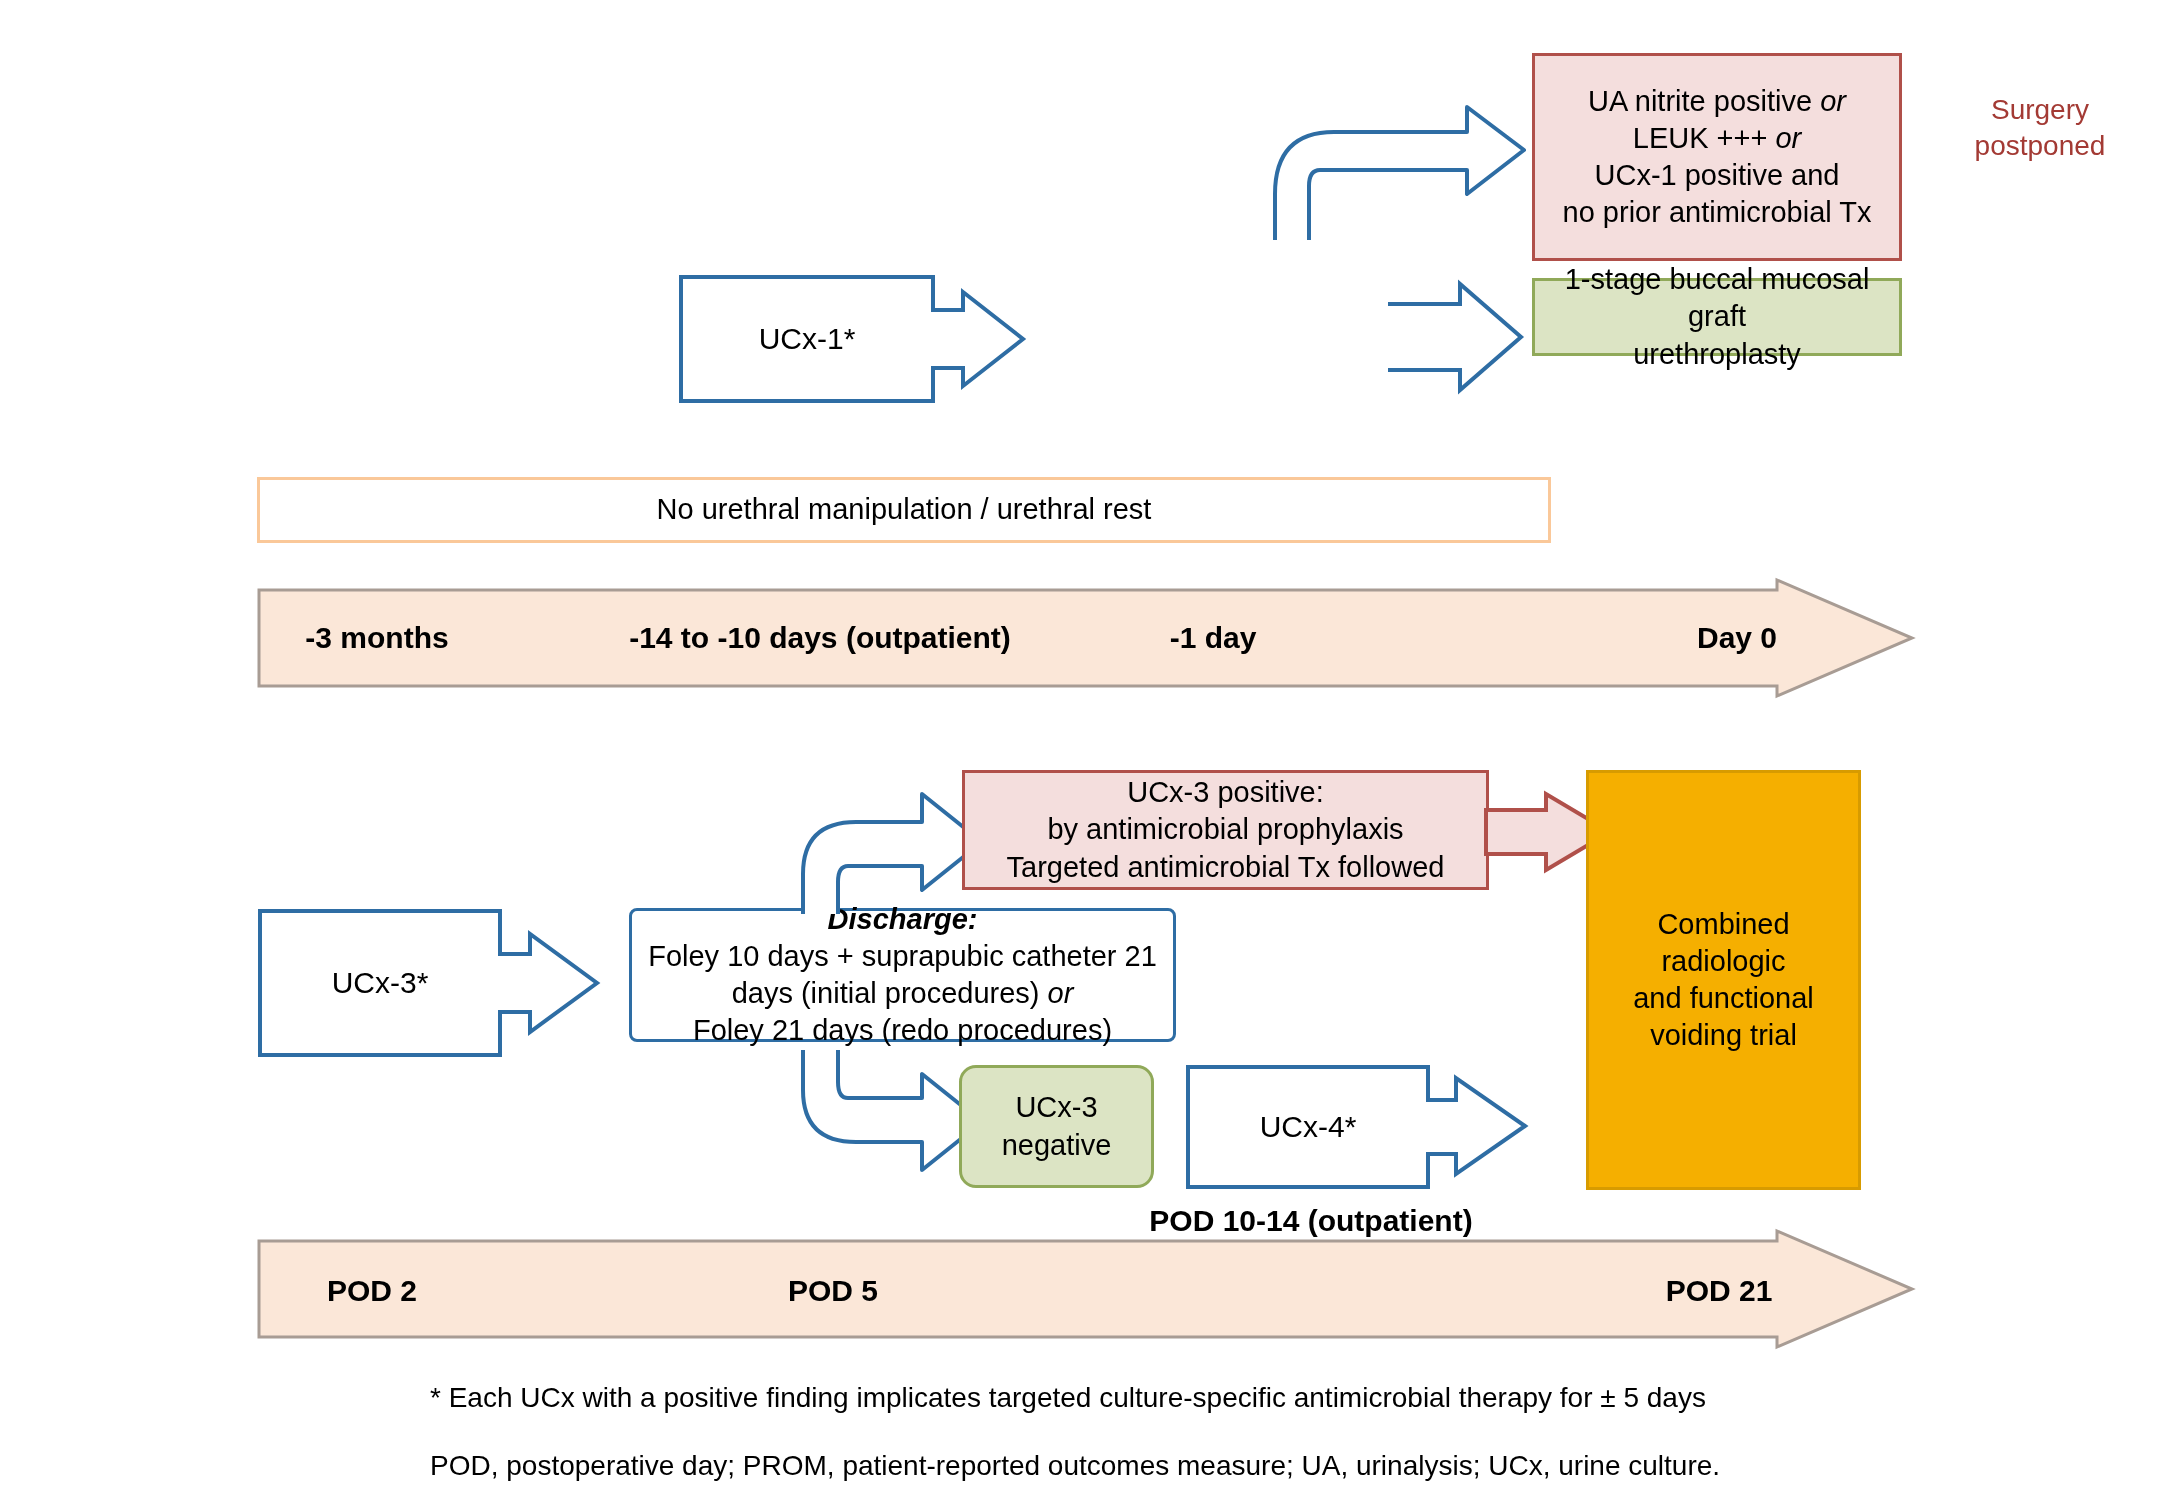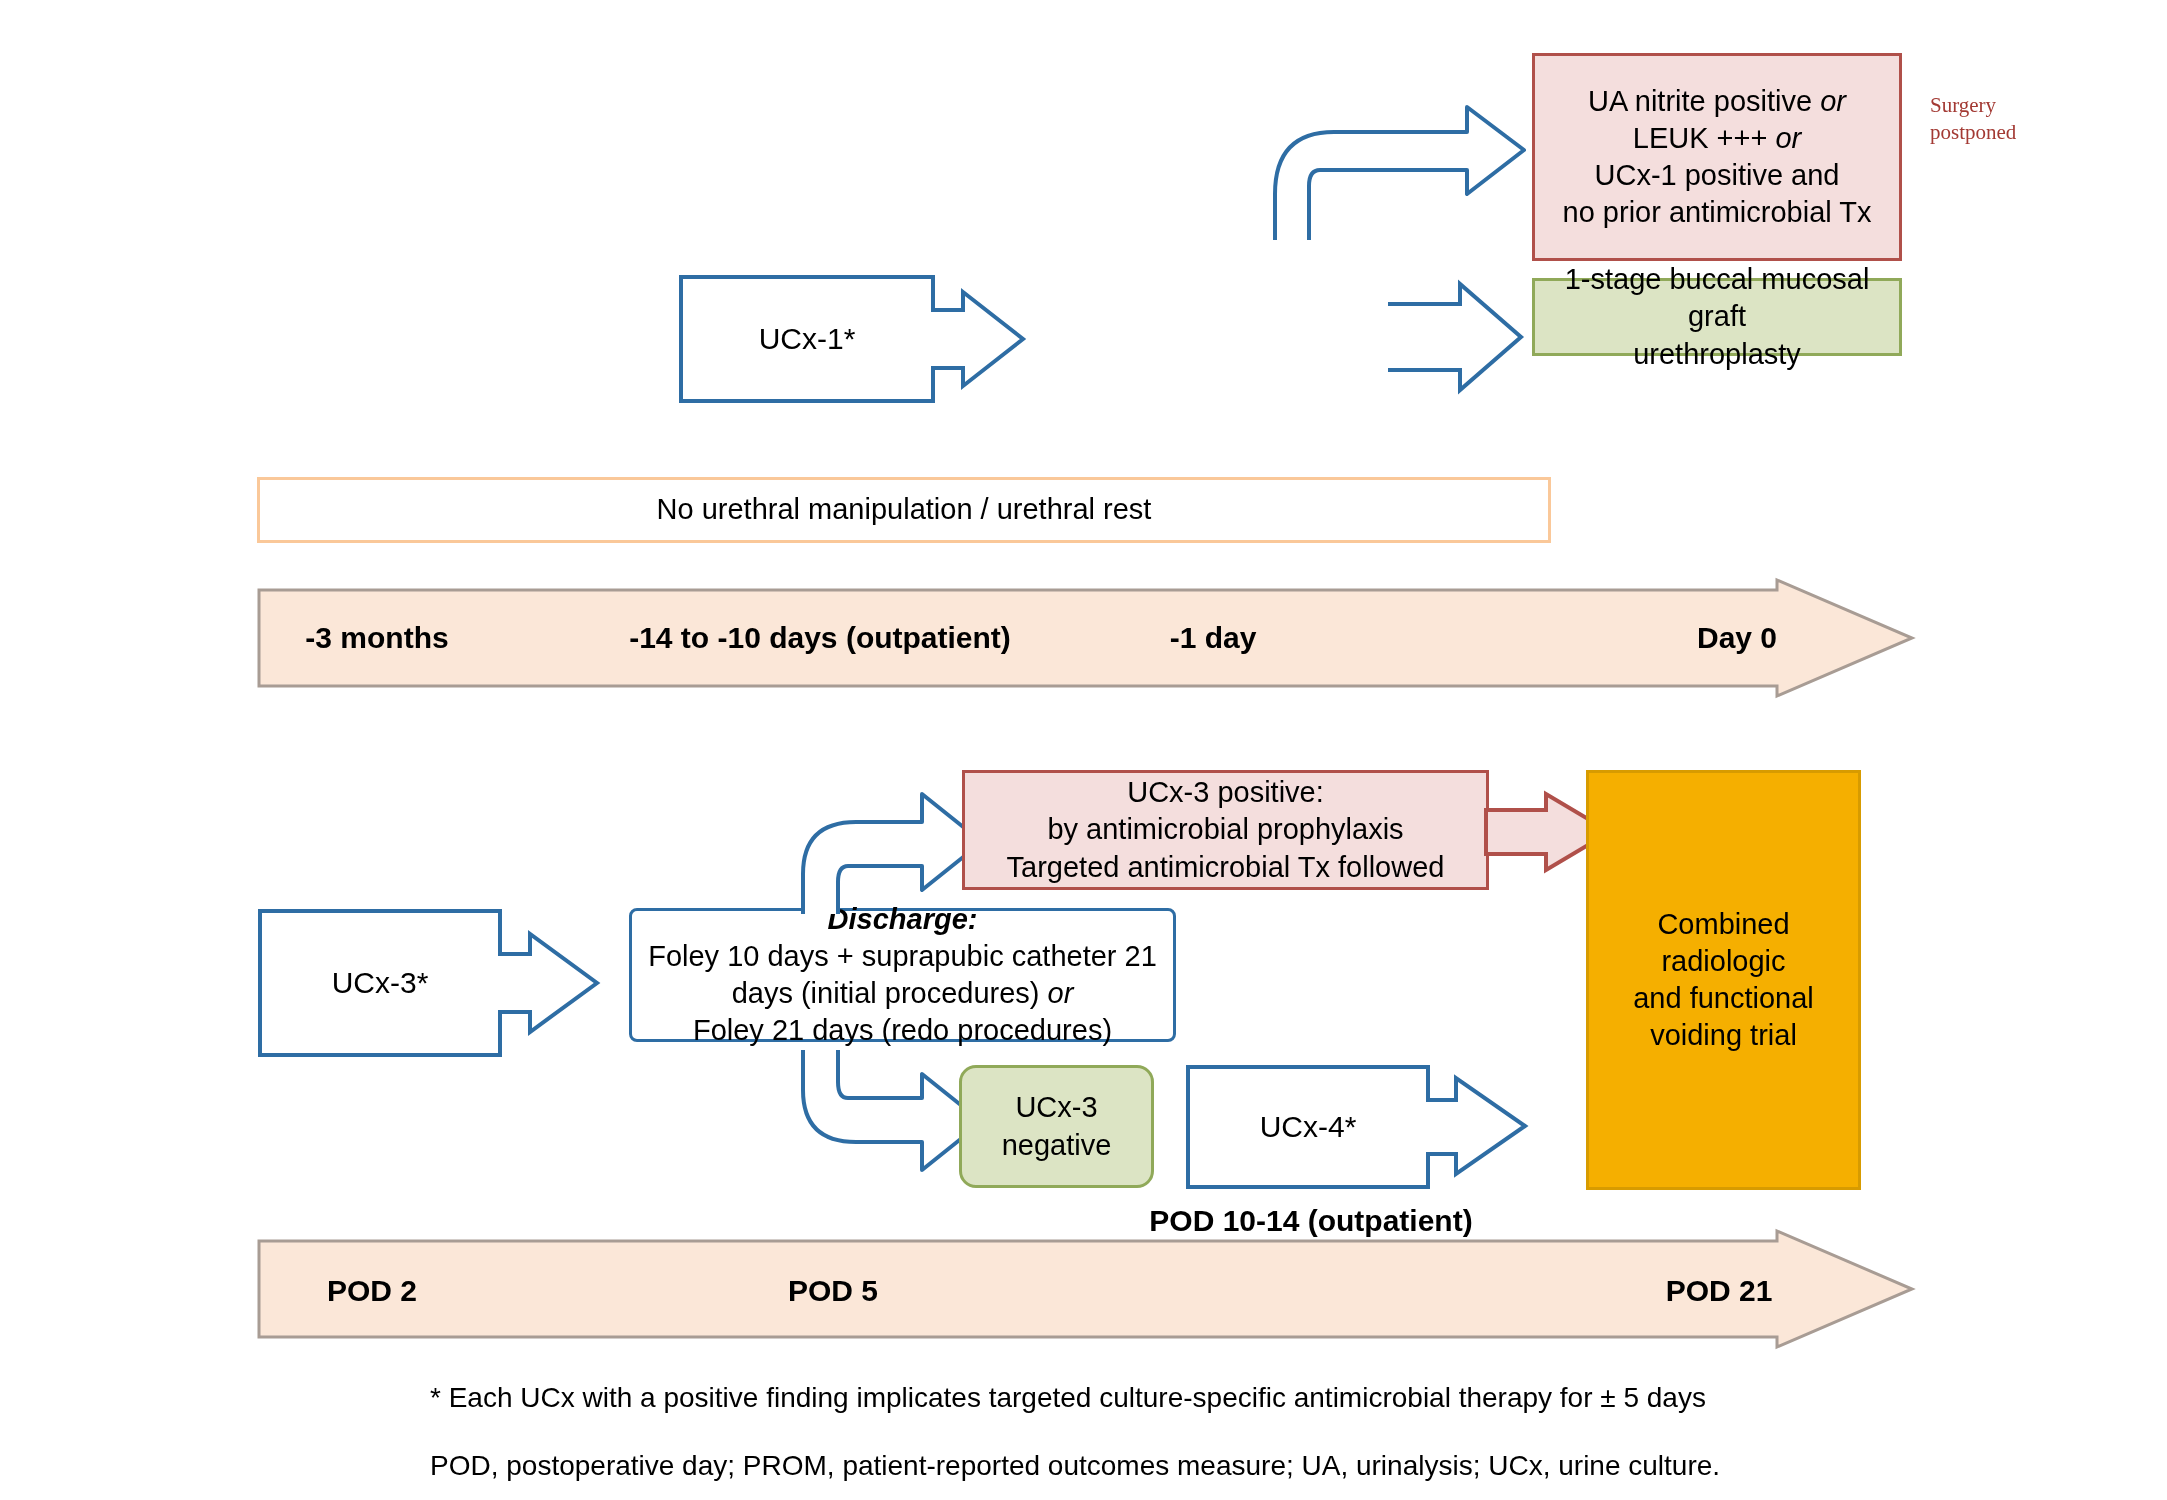--- a/index.html
+++ b/index.html
@@ -21,21 +21,21 @@
   .fs-lg{font-size:30px;}
   .fs-md{font-size:29px;}
   .it{font-style:italic;}
   .bi{font-style:italic;font-weight:bold;}
 
   
   .tl-label{position:absolute;font-weight:bold;font-size:30px;white-space:nowrap;transform:translate(-50%,-50%);}
 
   .note{position:absolute;font-size:28px;white-space:nowrap;}
 
-  .surg{position:absolute;color:#A33A34;font-size:21px;line-height:1.3;font-family:Liberation Serif, serif;}
+  .surg{position:absolute;color:#A33A34;font-size:28px;text-align:center;line-height:1.3;}
 
   svg{position:absolute;overflow:visible;}
 </style>
 </head>
 <body>
 
 <div id="canvas">
 
   <svg class="abs" style="left:678px;top:274px;" width="350" height="130" viewBox="0 0 350 130">
     <path d="M3 3 H255 V36 H285 V18 L345 65 L285 112 V94 H255 V127 H3 Z" fill="#ffffff" stroke="#2E6DA4" stroke-width="4" stroke-linejoin="miter"></path>

